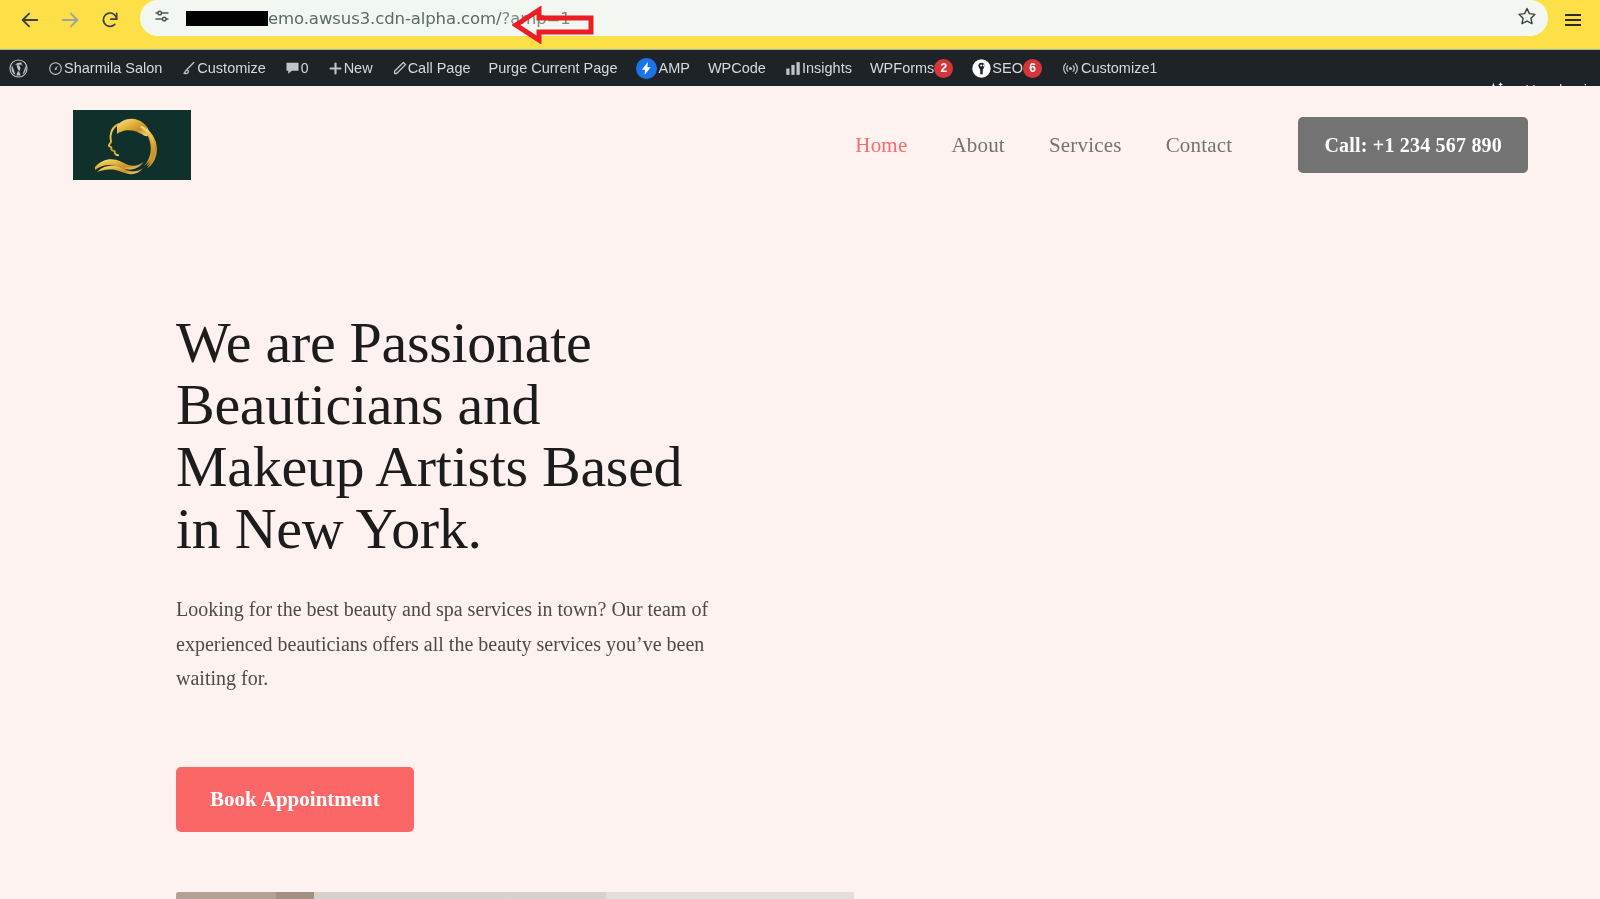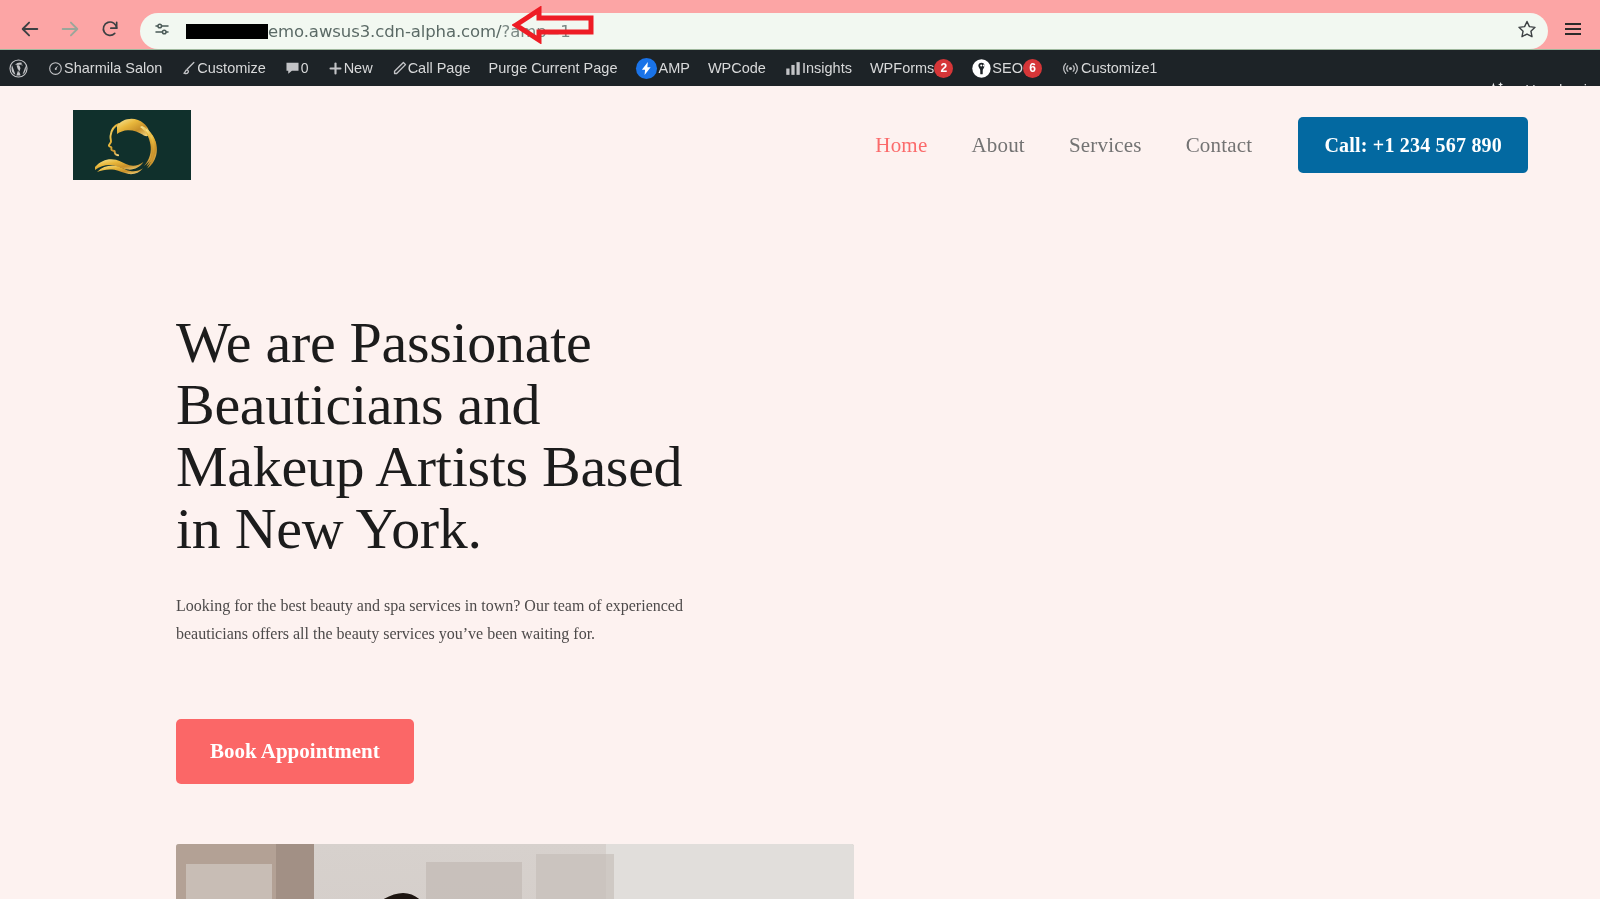--- a/index.html
+++ b/index.html
@@ -12,23 +12,23 @@
 
   body {
     font-family: "Liberation Sans", sans-serif;
     background: #fdf2f0;
   }
 
   
   .browser-chrome {
     position: relative;
     height: 50px;
-    background: #fca5a5;
-    display: flex;
-    align-items: flex-end;
+    background: #fde047;
+    display: flex;
+    align-items: flex-start;
     padding: 0 10px;
     border-bottom: 1px solid #9fb89d;
   }
 
   .nav-btn {
     width: 40px;
     height: 40px;
     display: flex;
     align-items: center;
     justify-content: center;
@@ -196,22 +196,22 @@
   .nav-link {
     font-family: "Liberation Serif", serif;
     font-size: 21px;
     color: #737373;
     padding: 0 22px;
     letter-spacing: 0.2px;
   }
   .nav-link.active { color: #fb6b6b; }
 
   .call-btn {
-    margin-left: 24px;
-    background: #0369a1;
+    margin-left: 44px;
+    background: #737373;
     color: #ffffff;
     font-family: "Liberation Serif", serif;
     font-weight: bold;
     font-size: 20px;
     padding: 18px 26px;
     border-radius: 5px;
     letter-spacing: 0.2px;
     border: none;
     line-height: 1;
   }
@@ -234,21 +234,21 @@
     font-size: 58px;
     line-height: 1.07;
     color: #1c1c1c;
     font-weight: normal;
     letter-spacing: -0.3px;
     max-width: 560px;
   }
   .hero-sub {
     margin-top: 32px;
     font-family: "Liberation Serif", serif;
-    font-size: 16px;
+    font-size: 20px;
     line-height: 1.72;
     color: #4d4a4a;
     max-width: 545px;
   }
   .book-btn {
     margin-top: 72px;
     display: inline-block;
     background: #fb6767;
     color: #fff;
     font-family: "Liberation Serif", serif;

